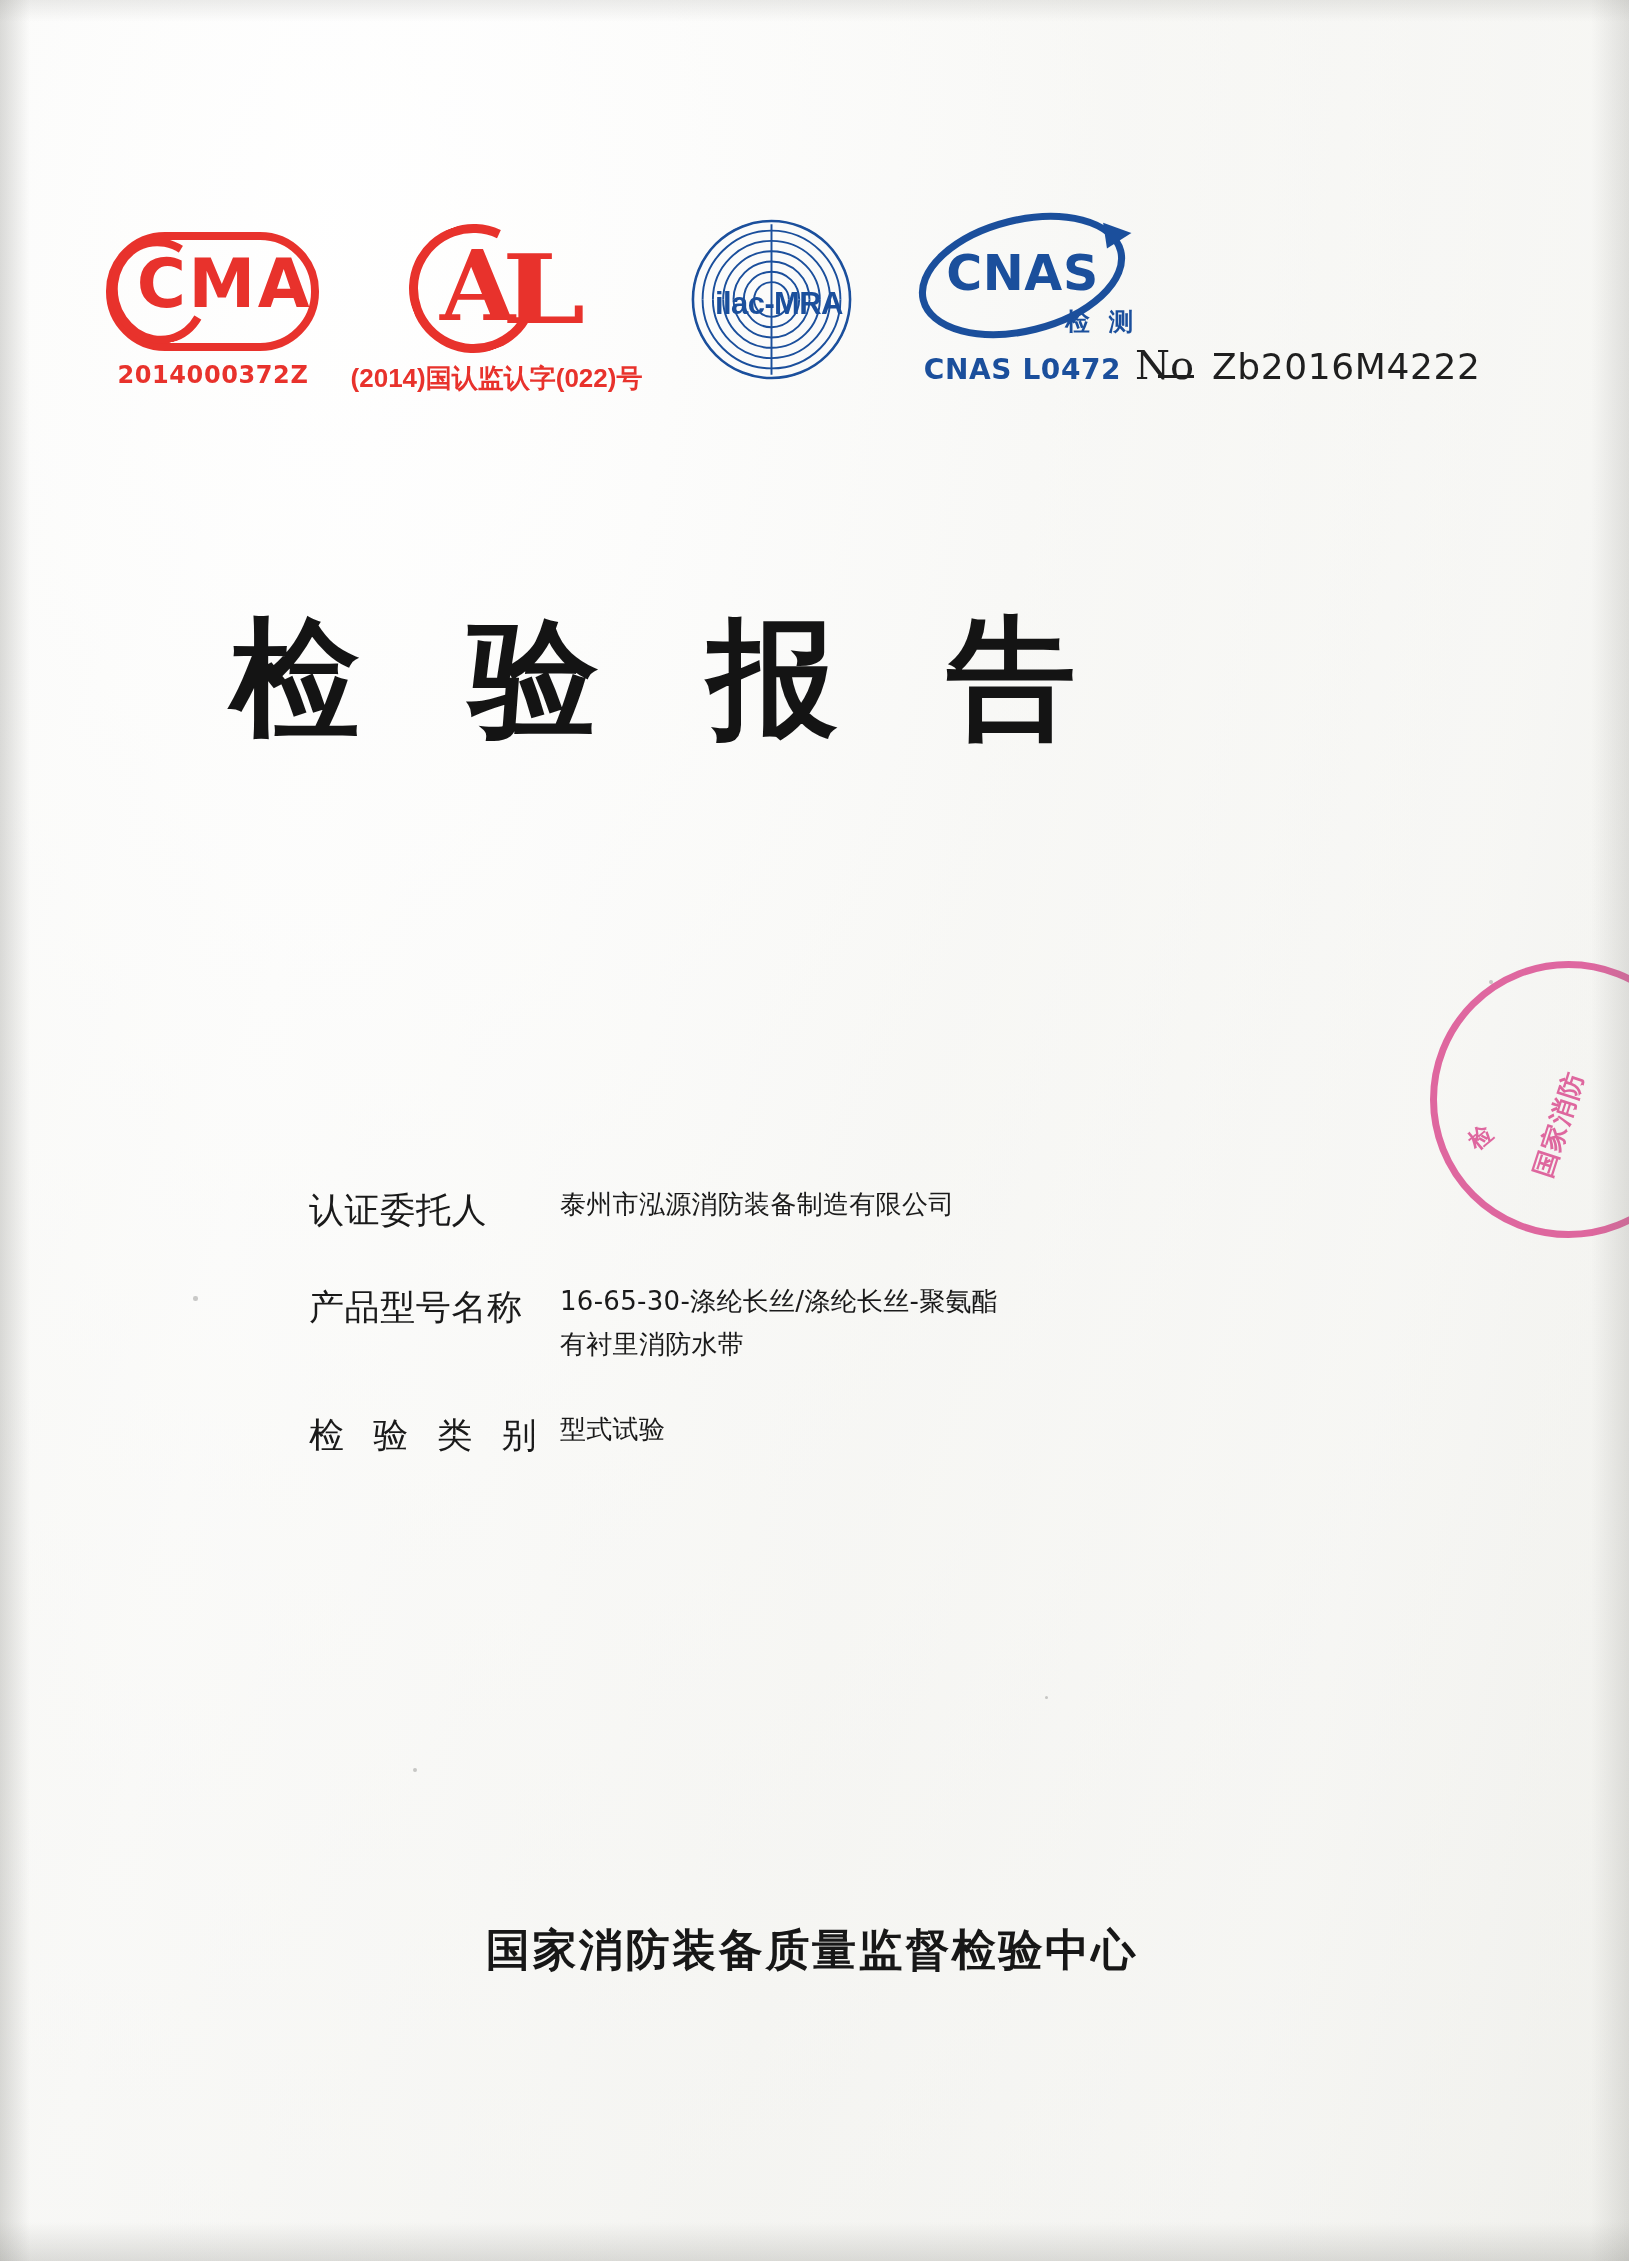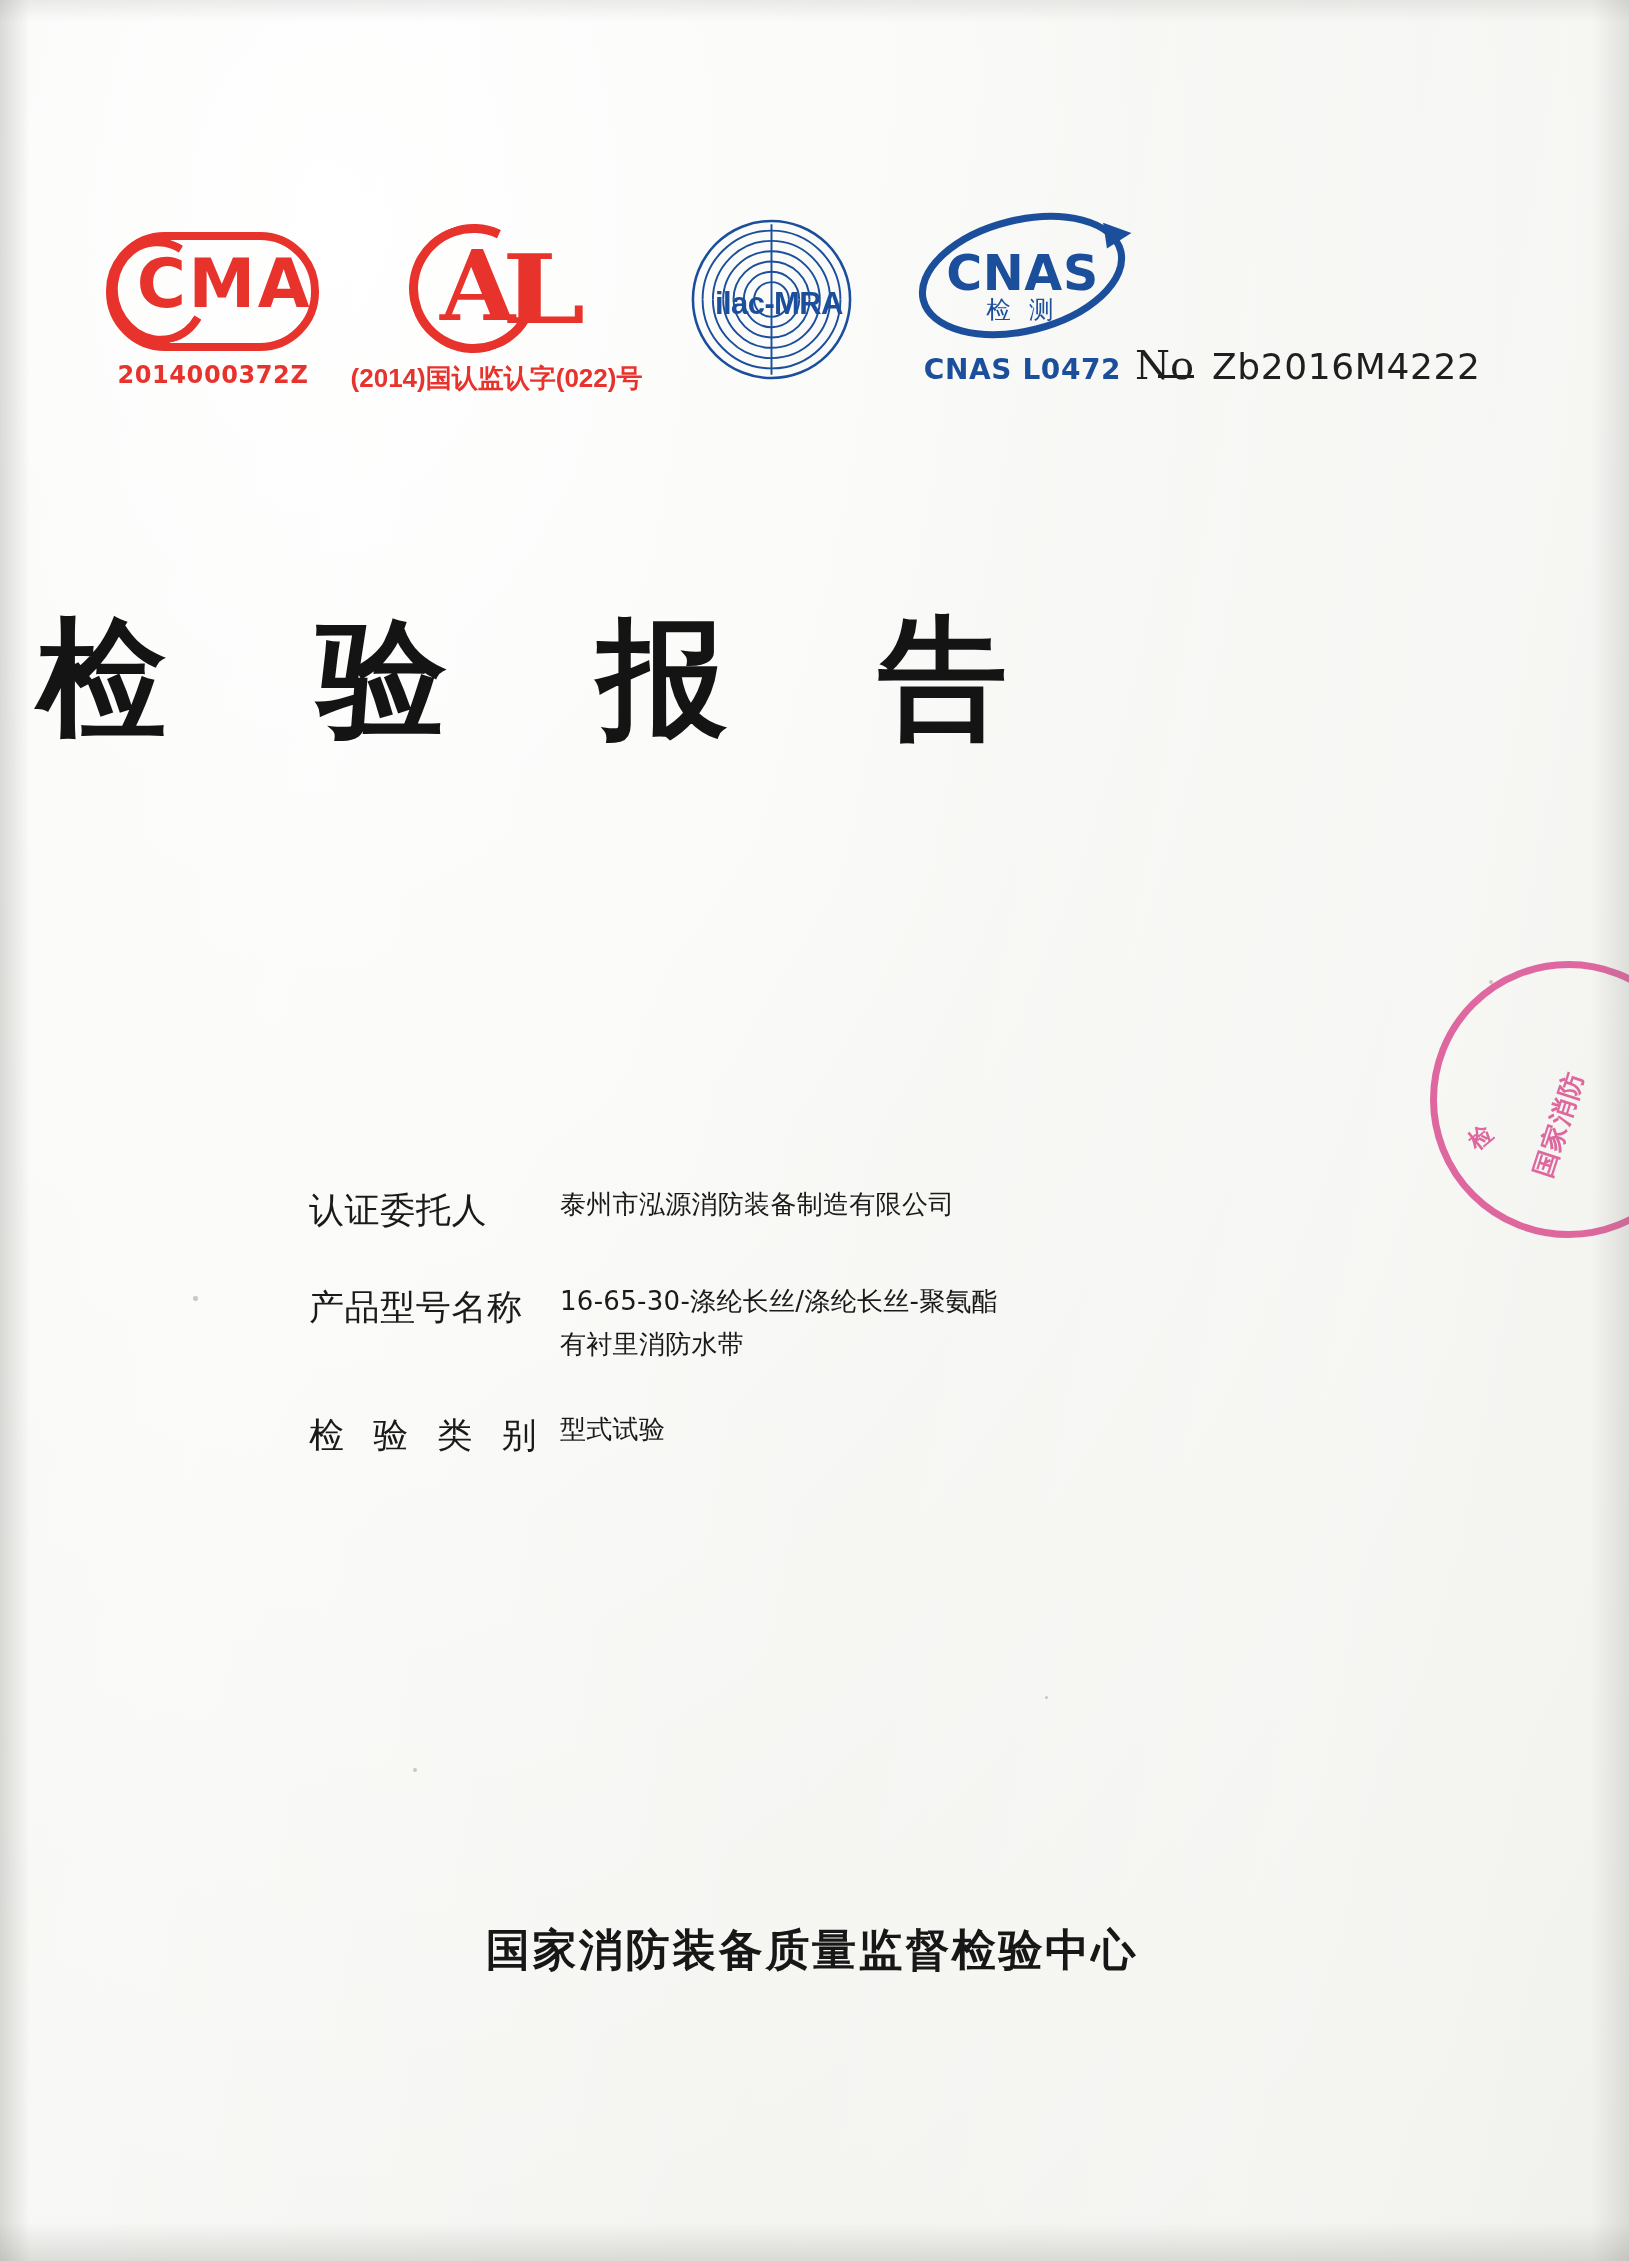--- a/index.html
+++ b/index.html
@@ -194,24 +194,24 @@
     left: 0; right: 0; top: 34px;
     text-align: center;
     font-family: "DejaVu Sans", sans-serif;
     font-weight: bold;
     font-size: 49px;
     color: #1b4f9c;
     letter-spacing: 0.6px;
   }
   .cnas-badge .cnas-cn {
     position: absolute;
-    left: 0; right: 0; top: 82px;
-    text-align: center;
-    font-family: "DejaVu Sans", sans-serif;
-    font-weight: normal;
+    left: 0; right: 0; top: 94px;
+    text-align: right;
+    font-family: "DejaVu Sans", sans-serif;
+    font-weight: bold;
     font-size: 24.5px;
     color: #1b4f9c;
     letter-spacing: 5.2px;
   }
   .cnas-code {
     margin-top: 2.6px;
     font-family: "DejaVu Sans", sans-serif;
     font-weight: bold;
     font-size: 28px;
     color: #1b4f9c;
@@ -248,22 +248,22 @@
     margin-left: 18px;
     letter-spacing: 0.6px;
   }
 
   
   .doc-title {
     position: absolute;
     top: 593px;
     left: 0;
     width: 1306px;
-    text-align: left;
-    font-family: Liberation Mono, monospace;
+    text-align: center;
+    font-family: Liberation Sans, sans-serif;
     font-weight: bold;
     font-size: 129px;
     letter-spacing: 37px;
     color: #141414;
     text-indent: 37px;
   }
 
   
   .fields {
     position: absolute;

